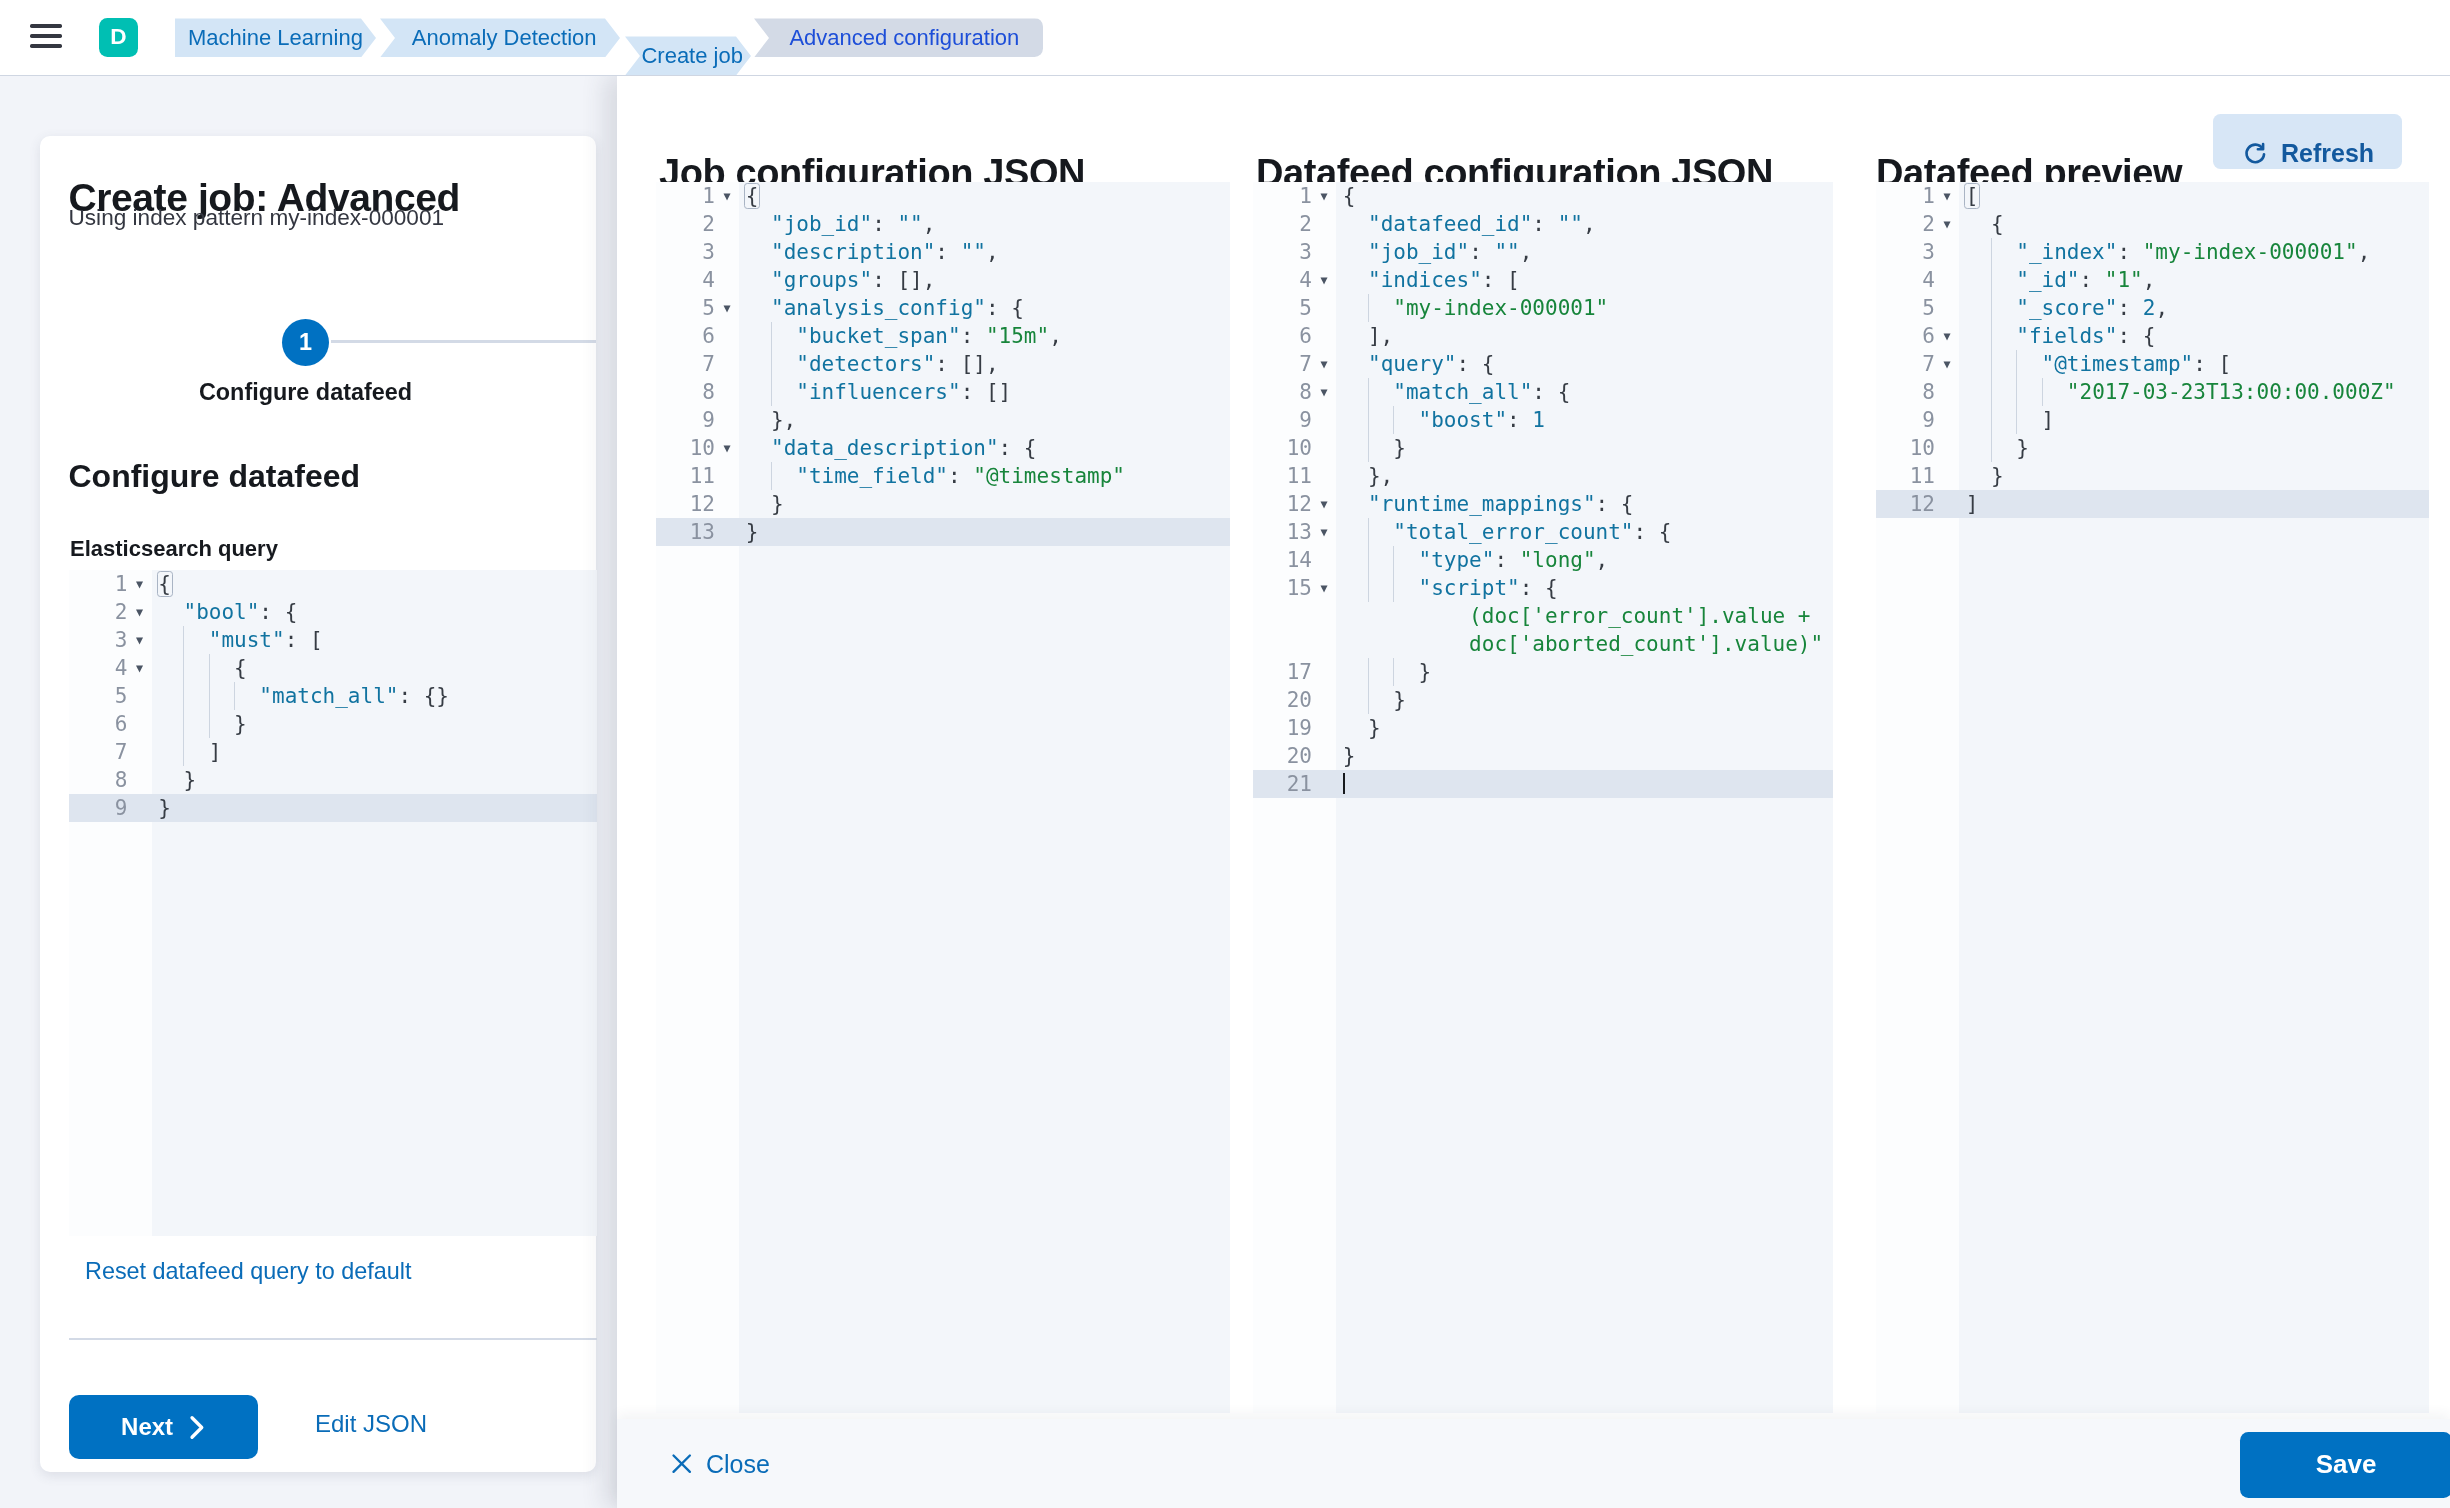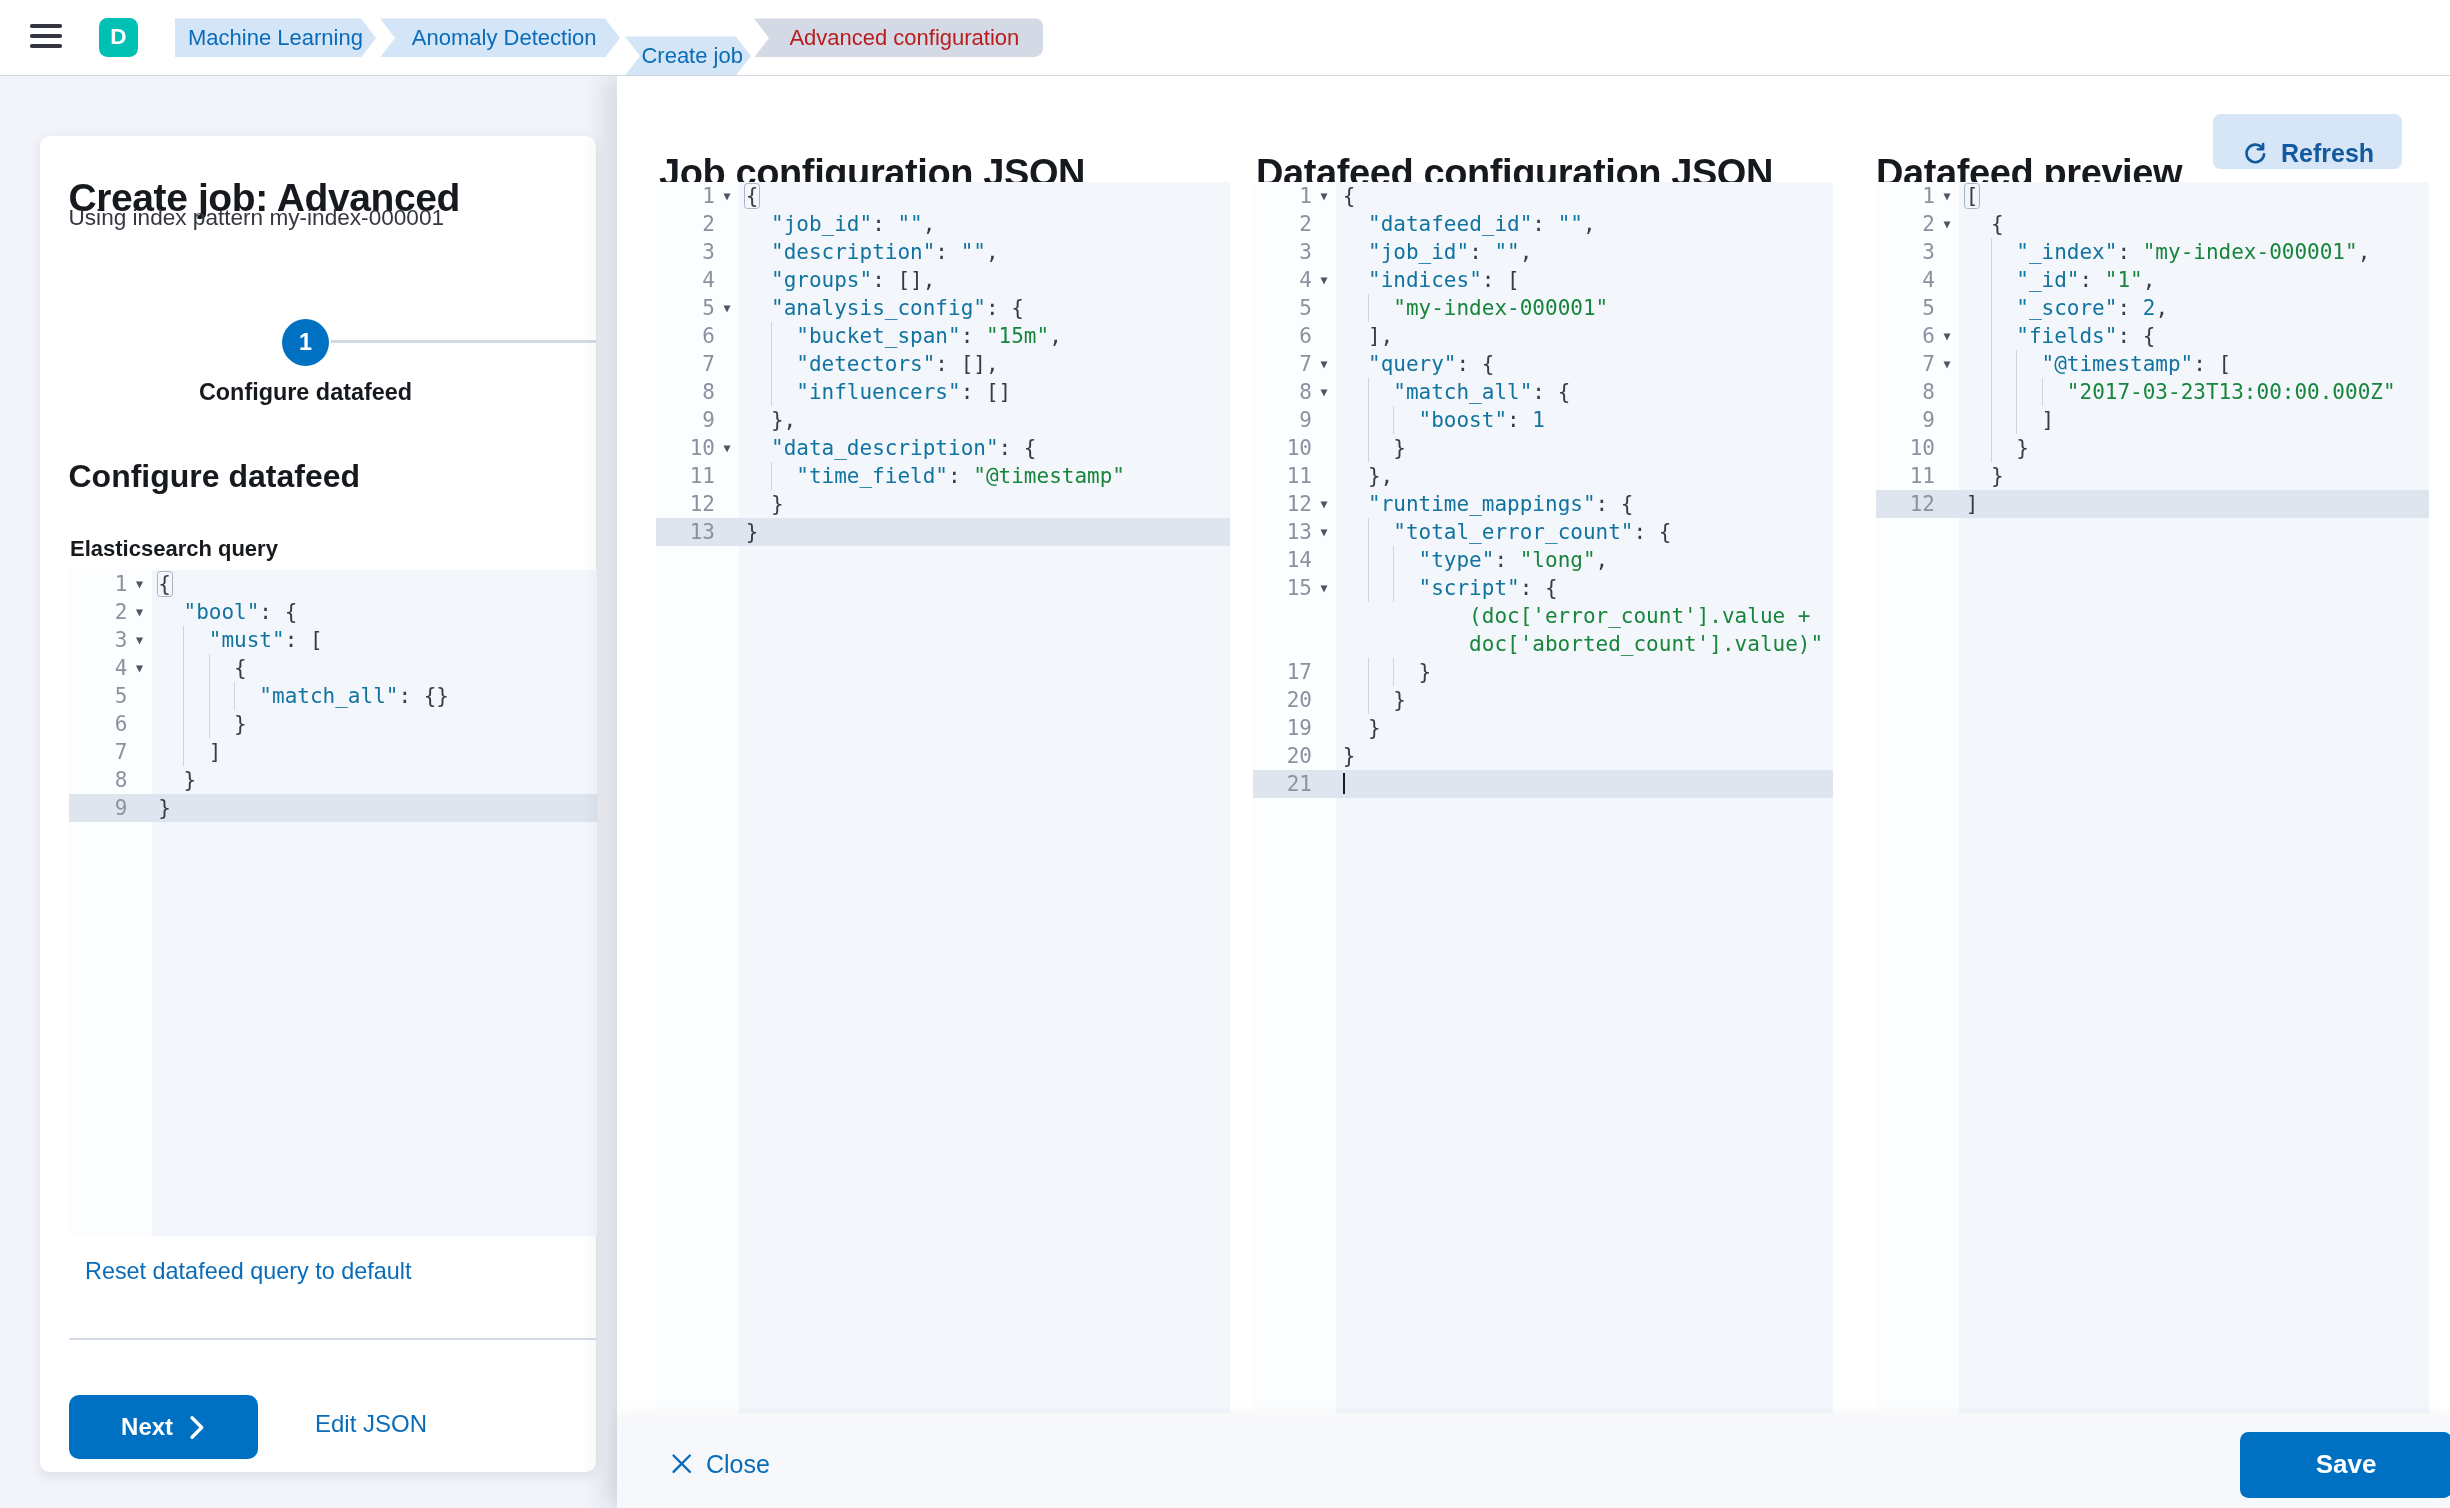--- a/index.html
+++ b/index.html
@@ -10,21 +10,21 @@
   
   .topbar{position:absolute;left:0;top:0;width:100%;height:75px;background:#fff;
     border-bottom:1.7px solid #cfd6e2;z-index:40;}
   .hamburger{position:absolute;left:30px;top:24px;width:33px;height:27px;cursor:pointer;}
   .hamburger i{display:block;width:32px;height:4.2px;background:#343741;border-radius:1.7px;margin-bottom:5.9px;}
   .avatar{position:absolute;left:99px;top:17.6px;width:39px;height:39px;border-radius:8.4px;
     background:#00bfb3;color:#fff;font-weight:bold;font-size:22.6px;display:flex;align-items:center;justify-content:center;}
   .crumb{position:absolute;top:18.4px;height:39px;line-height:39px;text-align:center;
     font-size:22px;font-weight:500;box-sizing:border-box;}
   .crumb.blue{background:#d3e5f6;color:#0a6cb8;}
-  .crumb.gray{background:#d3dae6;color:#b91c1c;}
+  .crumb.gray{background:#d3dae6;color:#1d4ed8;}
   .crumb.first{clip-path:polygon(0 0,calc(100% - 15px) 0,100% 50%,calc(100% - 15px) 100%,0 100%);}
   .crumb.mid{clip-path:polygon(0 0,calc(100% - 15px) 0,100% 50%,calc(100% - 15px) 100%,0 100%,15px 50%);}
   .crumb.last{clip-path:polygon(0 0,100% 0,100% 100%,0 100%,15px 50%);border-radius:0 8.4px 8.4px 0;}
   
   .card{position:absolute;left:40px;top:136px;width:556px;height:1336px;background:#fff;
     border-radius:10px;box-shadow:0 3.3px 11.7px rgba(65,78,101,.12);z-index:10;}
   .card-title{position:absolute;left:28.5px;top:13.4px;font-size:39px;font-weight:800;color:#16191e;letter-spacing:-0.4px;}
   .card-subtitle{position:absolute;left:28.5px;top:69px;font-size:22.6px;color:#343741;}
   .step-circle{position:absolute;left:242px;top:183px;width:47px;height:47px;border-radius:50%;
     background:#0071c2;color:#fff;font-size:23.4px;font-weight:600;display:flex;align-items:center;justify-content:center;z-index:2;}

